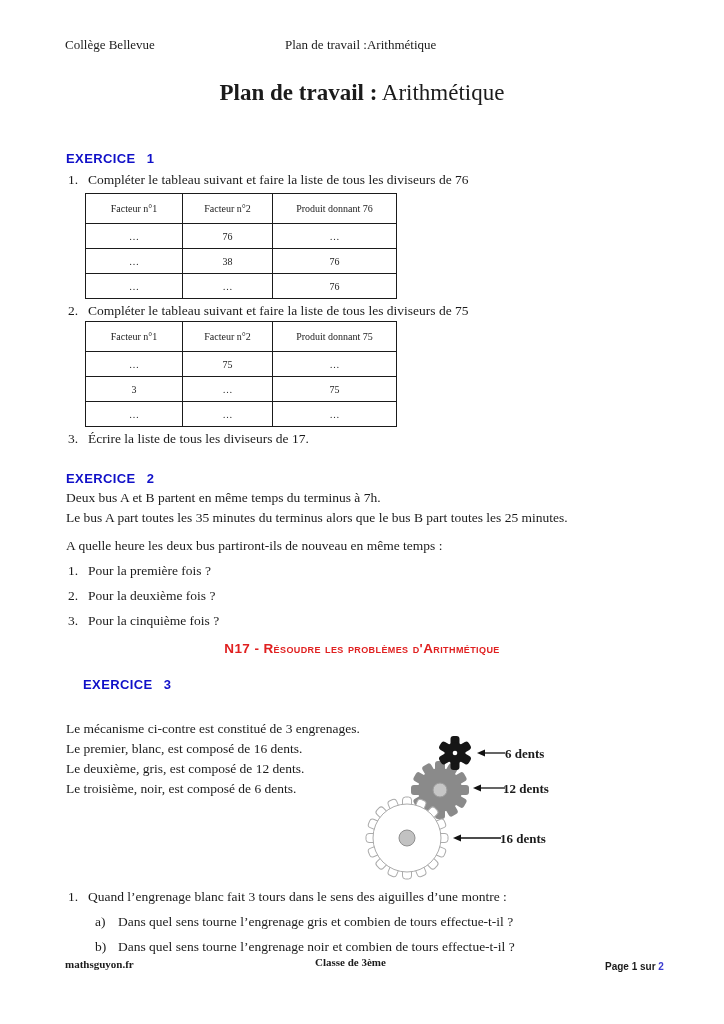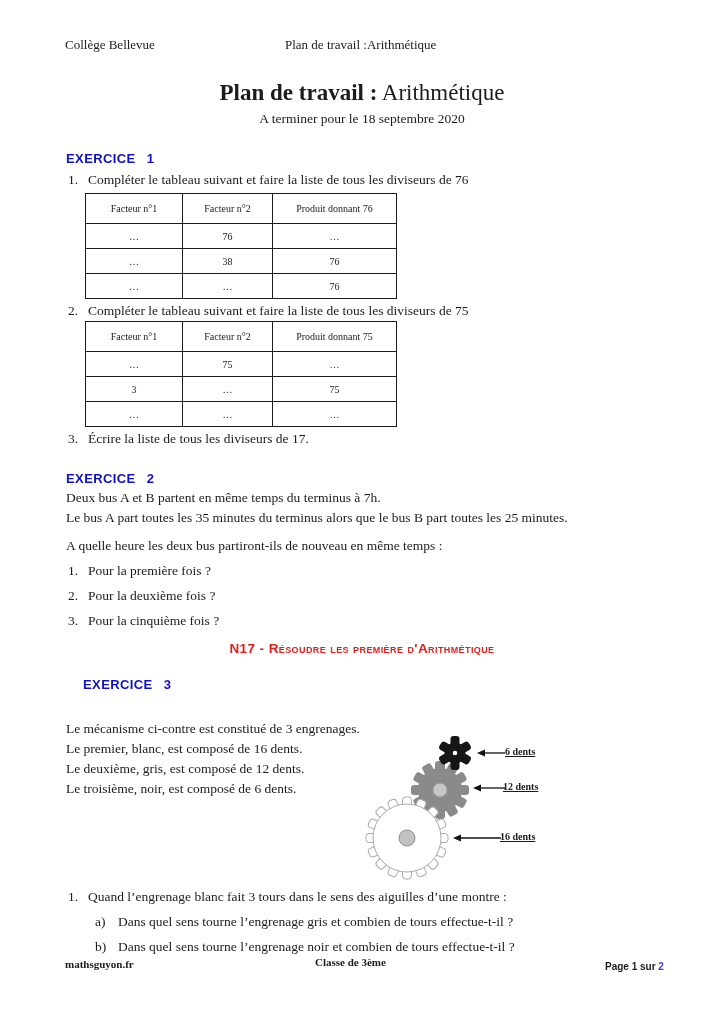--- a/index.html
+++ b/index.html
@@ -18,37 +18,36 @@
          font-size:13.5px;color:#e02020;letter-spacing:.4px;}
   .li{display:flex;line-height:18px;}
   .li .num{width:20px;flex:0 0 20px;}
   .li.sub .num{width:23px;flex:0 0 23px;}
   .para{line-height:20px;}
   table.wtab{border-collapse:collapse;font-size:10px;text-align:center;}
   table.wtab th,table.wtab td{border:1.5px solid #1b1b1b;font-weight:normal;padding:0 8px;}
   table.wtab th{height:29px;}
   table.wtab td{height:24px;}
   .c1{width:80px;} .c2{width:73px;} .c3{width:107px;}
-  .gear-label{font-weight:700;font-size:10px;white-space:nowrap;text-decoration:underline;}
+  .gear-label{font-weight:700;font-size:13px;white-space:nowrap;}
   .foot{font-size:11px;font-weight:bold;}
   .pagenum{font-family:"Liberation Sans",sans-serif;font-size:10px;font-weight:700;}
   .pagenum .pn-blue{color:#3b3bd0;}
 </style>
 </head>
 <body>
 
 <div class="page">
 
   <div class="abs hdr" style="left:65px;top:37px;">Collège Bellevue</div>
   <div class="abs hdr" style="left:285px;top:37px;">Plan de travail :Arithmétique</div>
 
   <div class="abs centered title" style="top:80px;">
     <span class="t-bold">Plan de travail :</span><span> Arithmétique</span>
   </div>
-  <div class="abs centered subtitle" style="top:111px;">A terminer pour le 18 septembre 2020</div>
 
   <div class="abs exh" style="left:66px;top:151px;">
     <span>EXERCICE</span><span class="exnum">1</span>
   </div>
 
   <div class="abs li" style="left:68px;top:171px;width:620px;">
     <span class="num">1.</span>
     <span>Compléter le tableau suivant et faire la liste de tous les diviseurs de 76</span>
   </div>
 
@@ -127,21 +126,21 @@
   </div>
   <div class="abs li" style="left:68px;top:587px;width:400px;">
     <span class="num">2.</span>
     <span>Pour la deuxième fois ?</span>
   </div>
   <div class="abs li" style="left:68px;top:612px;width:400px;">
     <span class="num">3.</span>
     <span>Pour la cinquième fois ?</span>
   </div>
 
-  <div class="abs centered nline" style="top:641px;">N17 - Résoudre les première d'Arithmétique</div>
+  <div class="abs centered nline" style="top:641px;">N17 - Résoudre les problèmes d'Arithmétique</div>
 
   <div class="abs exh" style="left:83px;top:677px;">
     <span>EXERCICE</span><span class="exnum">3</span>
   </div>
 
   <div class="abs para" style="left:66px;top:719px;width:310px;">
     <div>Le mécanisme ci-contre est constitué de 3 engrenages.</div>
     <div>Le premier, blanc, est composé de 16 dents.</div>
     <div>Le deuxième, gris, est composé de 12 dents.</div>
     <div>Le troisième, noir, est composé de 6 dents.</div>

